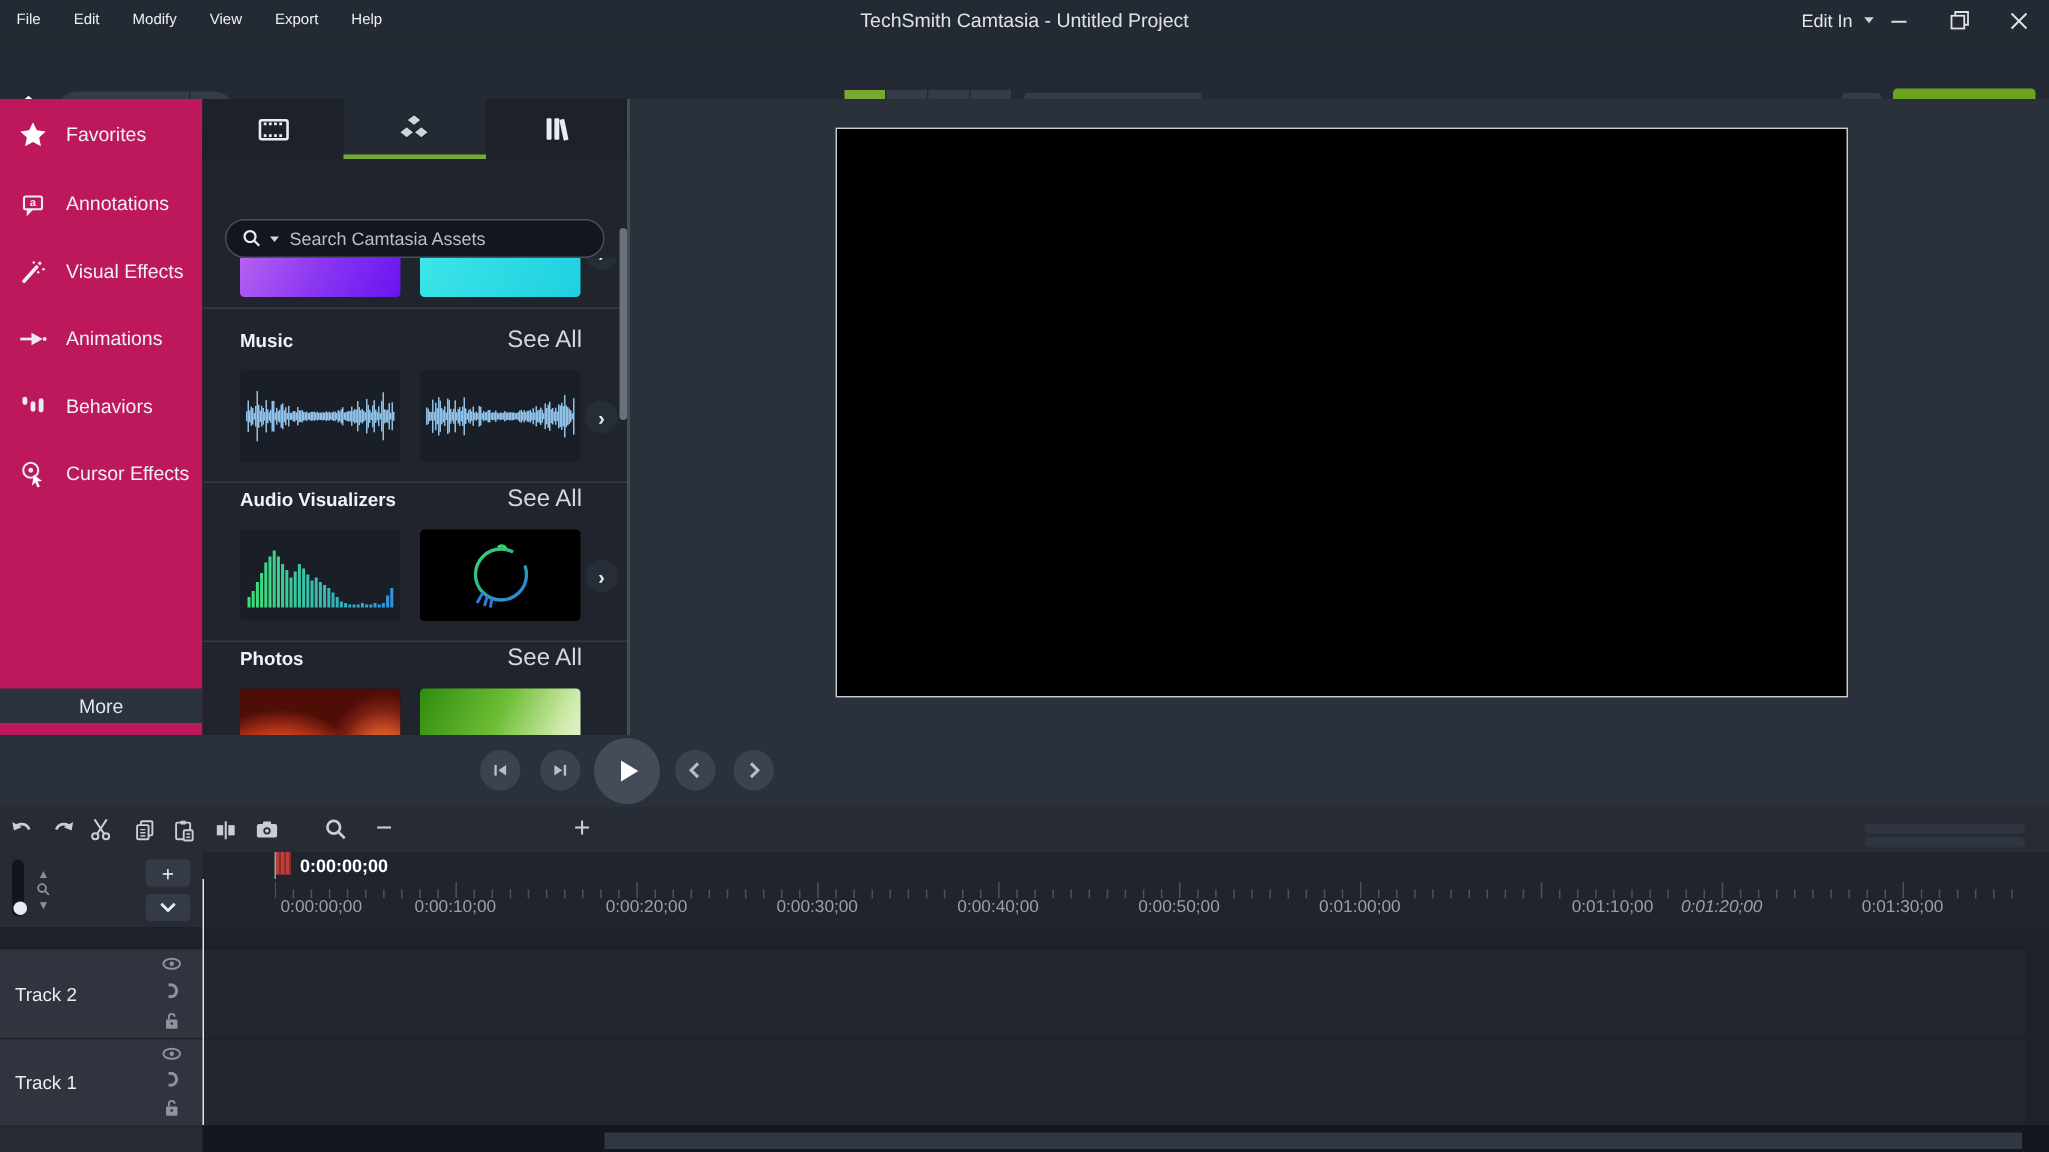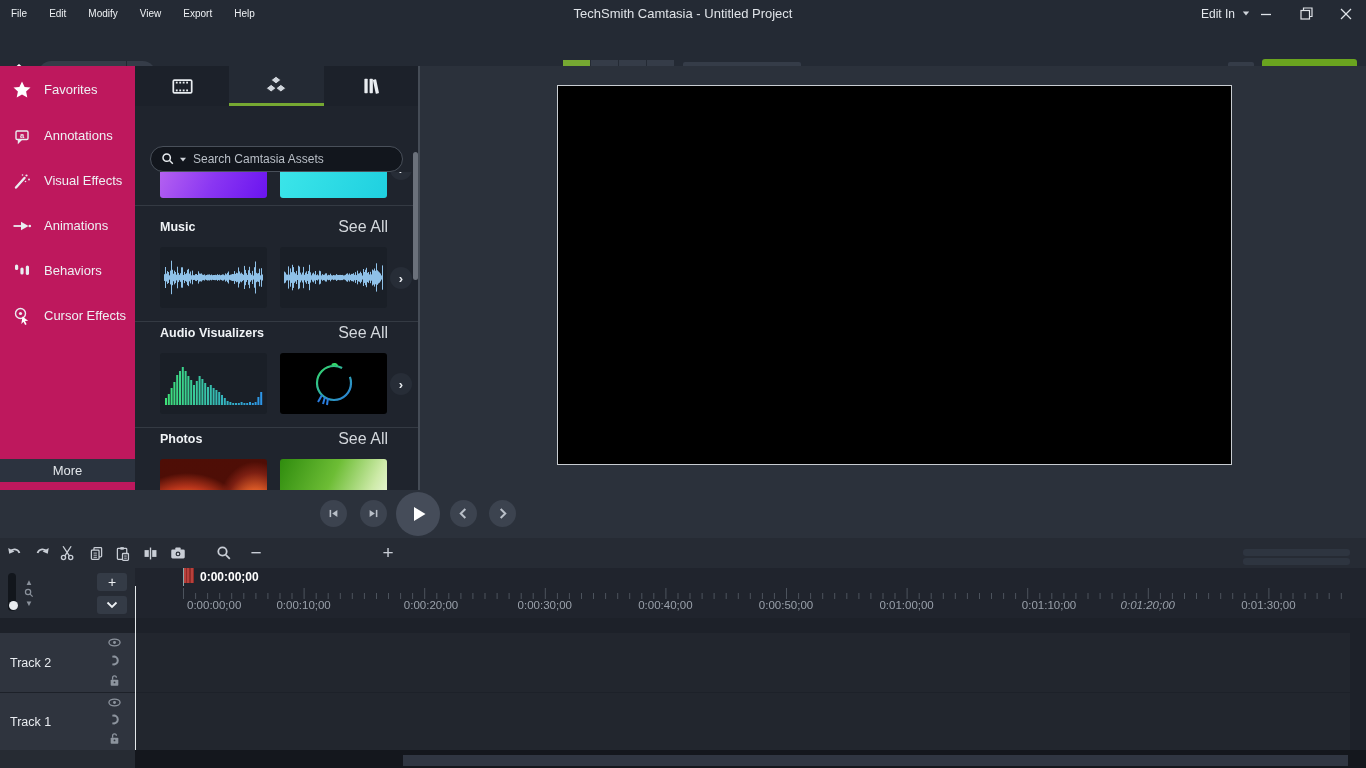--- a/index.html
+++ b/index.html
@@ -830,21 +830,21 @@
           </svg>
         </div>
       <div class="rlabels">
         <span class="rlabel first" style="left:4px;">0:00:00;00</span>
         <span class="rlabel" style="left:120.6px;">0:00:10;00</span>
         <span class="rlabel" style="left:248px;">0:00:20;00</span>
         <span class="rlabel" style="left:361.8px;">0:00:30;00</span>
         <span class="rlabel" style="left:482.4px;">0:00:40;00</span>
         <span class="rlabel" style="left:603px;">0:00:50;00</span>
         <span class="rlabel" style="left:723.6px;">0:01:00;00</span>
-        <span class="rlabel" style="left:866px;">0:01:10;00</span>
+        <span class="rlabel" style="left:892px;">0:01:10;00</span>
         <span class="rlabel" style="left:964.8px;font-style:italic;">0:01:20;00</span>
         <span class="rlabel" style="left:1085.4px;">0:01:30;00</span>
         <span class="rlabel" style="left:1212px;transform:none;">0:01:40</span>
       </div>
     </div>
   </div>
 
   <div class="abs tracks">
     <div class="track-row" style="top:15px;height:59px;">
       <div class="track-head">

